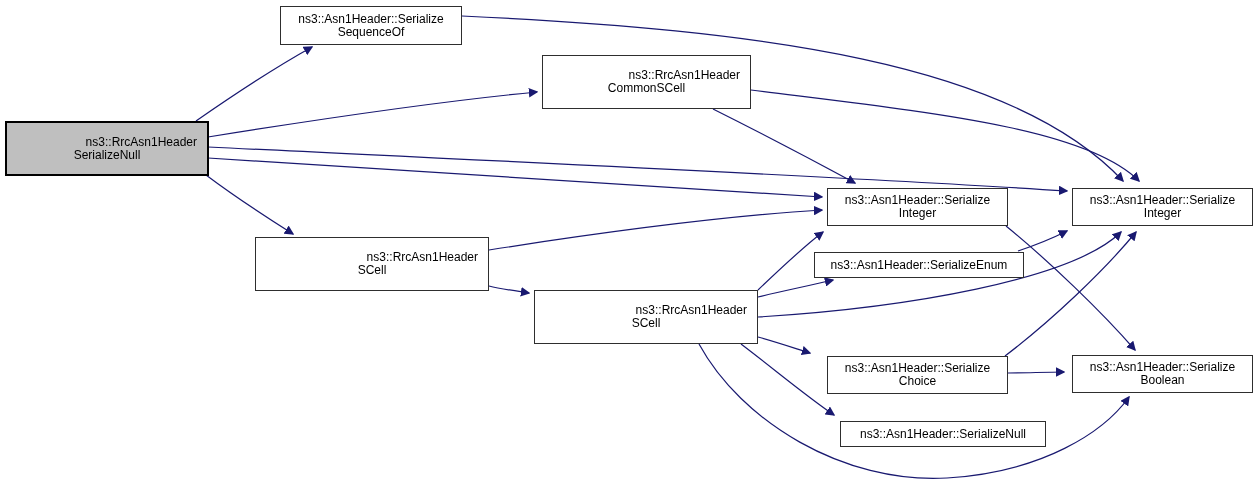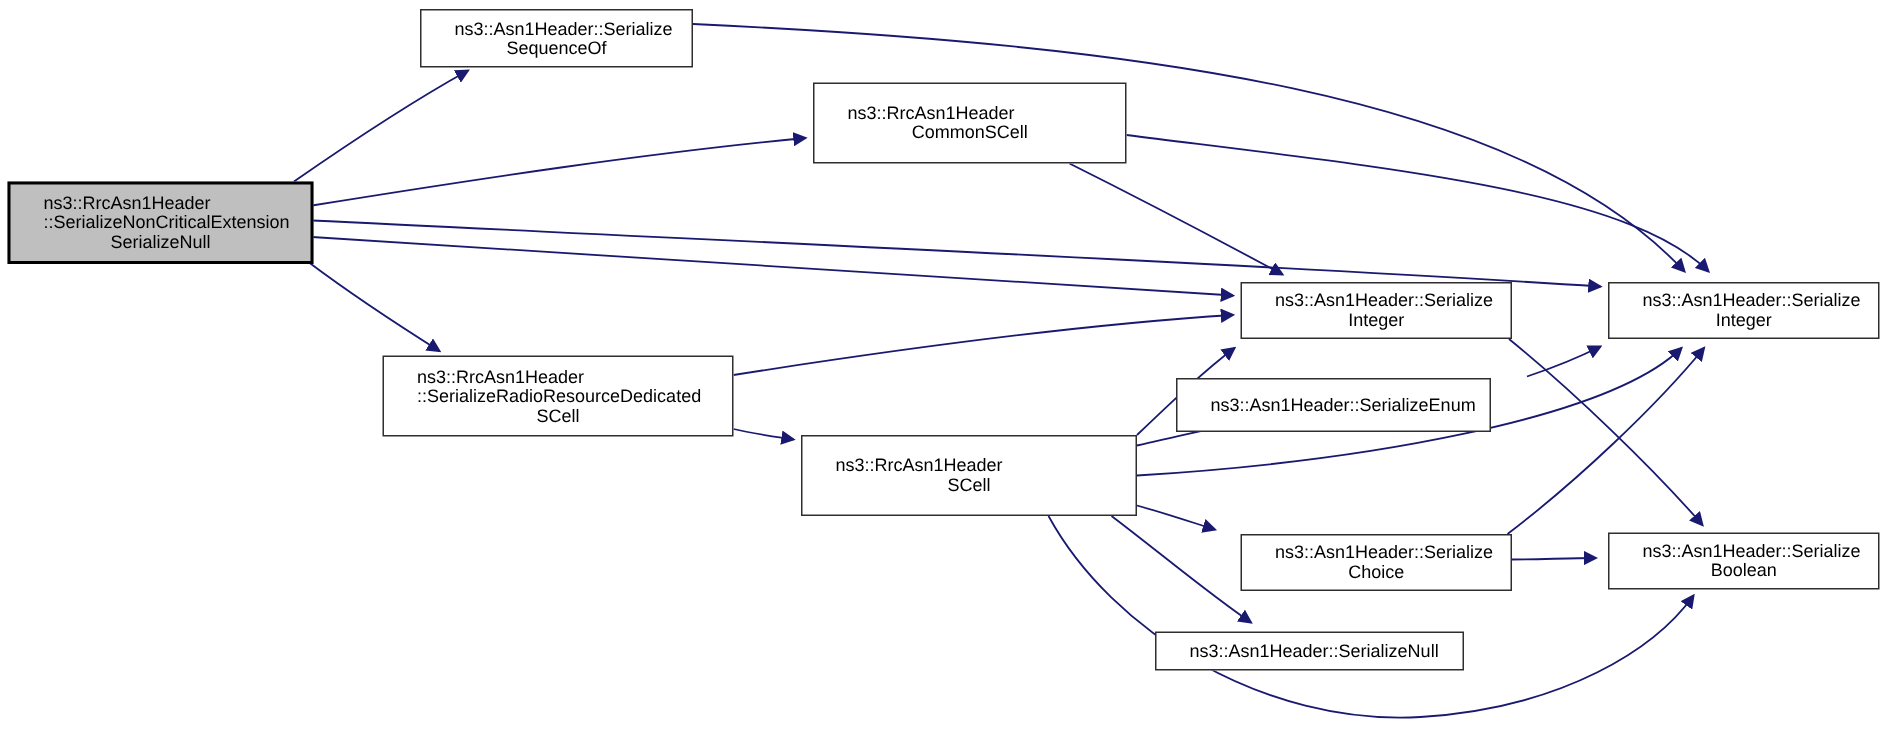--- a/index.html
+++ b/index.html
@@ -13,32 +13,32 @@
   .edges{position:absolute;left:0;top:0;width:1257px;height:486px;}
   .edge{fill:none;stroke:#191970;stroke-width:1.2px;}
   .node{
     position:absolute;
     box-sizing:border-box;
     background:#ffffff;
     border:1px solid #2e2e2e;
     display:flex;
     flex-direction:column;
     justify-content:center;
-    padding:1px 22px;
+    padding:1px 10px;
     font-size:12px;
     line-height:13px;
     color:#000000;
     cursor:pointer;
   }
   .node.hl{
     background:#bfbfbf;
     border:2px solid #000000;
   }
   .ln{white-space:nowrap;}
-  .ln.l{text-align:left;}
+  .ln.l{text-align:right;}
   .ln.c{text-align:center;}
 </style>
 </head>
 <body>
 
 <div class="graph">
 
   <svg class="edges" viewBox="0 0 1257 486" xmlns="http://www.w3.org/2000/svg">
     <defs>
       <marker id="arrow" viewBox="0 0 10 10" refX="8.5" refY="5" markerWidth="8" markerHeight="8" orient="auto">
@@ -62,66 +62,64 @@
       <path d="M741,344 C774,369 806,396 834,415" class="edge" marker-end="url(#arrow)"></path>
       <path d="M699,344 C741,421 843,484 947,478 C1043,472 1104,432 1129,397" class="edge" marker-end="url(#arrow)"></path>
       <path d="M1018,251 C1036,245 1053,238 1067,231" class="edge" marker-end="url(#arrow)"></path>
       <path d="M1005,356 C1051,321 1104,271 1136,232" class="edge" marker-end="url(#arrow)"></path>
       <path d="M1008,373 C1026,373 1046,372 1064,372" class="edge" marker-end="url(#arrow)"></path>
       <path d="M1006,226 C1049,261 1102,312 1135,350" class="edge" marker-end="url(#arrow)"></path>
     </svg>
 
   <div class="node hl" style="left:5px;top:121px;width:204px;height:55px">
     <div class="ln l">ns3::RrcAsn1Header</div>
-    <div class="ln l">::SerializeNonCriticalExtension</div>
     <div class="ln c">SerializeNull</div>
   </div>
 
   <div class="node" style="left:280px;top:6px;width:182px;height:39px">
     <div class="ln c">ns3::Asn1Header::Serialize</div>
     <div class="ln c">SequenceOf</div>
   </div>
 
   <div class="node" style="left:542px;top:55px;width:209px;height:54px">
     <div class="ln l">ns3::RrcAsn1Header</div>
     <div class="ln c">CommonSCell</div>
   </div>
 
   <div class="node" style="left:255px;top:237px;width:234px;height:54px">
     <div class="ln l">ns3::RrcAsn1Header</div>
-    <div class="ln l">::SerializeRadioResourceDedicated</div>
     <div class="ln c">SCell</div>
   </div>
 
   <div class="node" style="left:534px;top:290px;width:224px;height:54px">
     <div class="ln l">ns3::RrcAsn1Header</div>
     <div class="ln c">SCell</div>
   </div>
 
   <div class="node" style="left:827px;top:188px;width:181px;height:38px">
     <div class="ln c">ns3::Asn1Header::Serialize</div>
     <div class="ln c">Integer</div>
   </div>
 
   <div class="node" style="left:1072px;top:188px;width:181px;height:38px">
     <div class="ln c">ns3::Asn1Header::Serialize</div>
     <div class="ln c">Integer</div>
   </div>
 
-  <div class="node" style="left:784px;top:252px;width:210px;height:36px">
+  <div class="node" style="left:814px;top:252px;width:210px;height:26px">
     <div class="ln c">ns3::Asn1Header::SerializeEnum</div>
   </div>
 
   <div class="node" style="left:827px;top:356px;width:181px;height:38px">
     <div class="ln c">ns3::Asn1Header::Serialize</div>
     <div class="ln c">Choice</div>
   </div>
 
   <div class="node" style="left:1072px;top:355px;width:181px;height:38px">
     <div class="ln c">ns3::Asn1Header::Serialize</div>
     <div class="ln c">Boolean</div>
   </div>
 
-  <div class="node" style="left:770px;top:421px;width:206px;height:26px">
+  <div class="node" style="left:840px;top:421px;width:206px;height:26px">
     <div class="ln c">ns3::Asn1Header::SerializeNull</div>
   </div>
 
 </div>
 
 </body></html>

